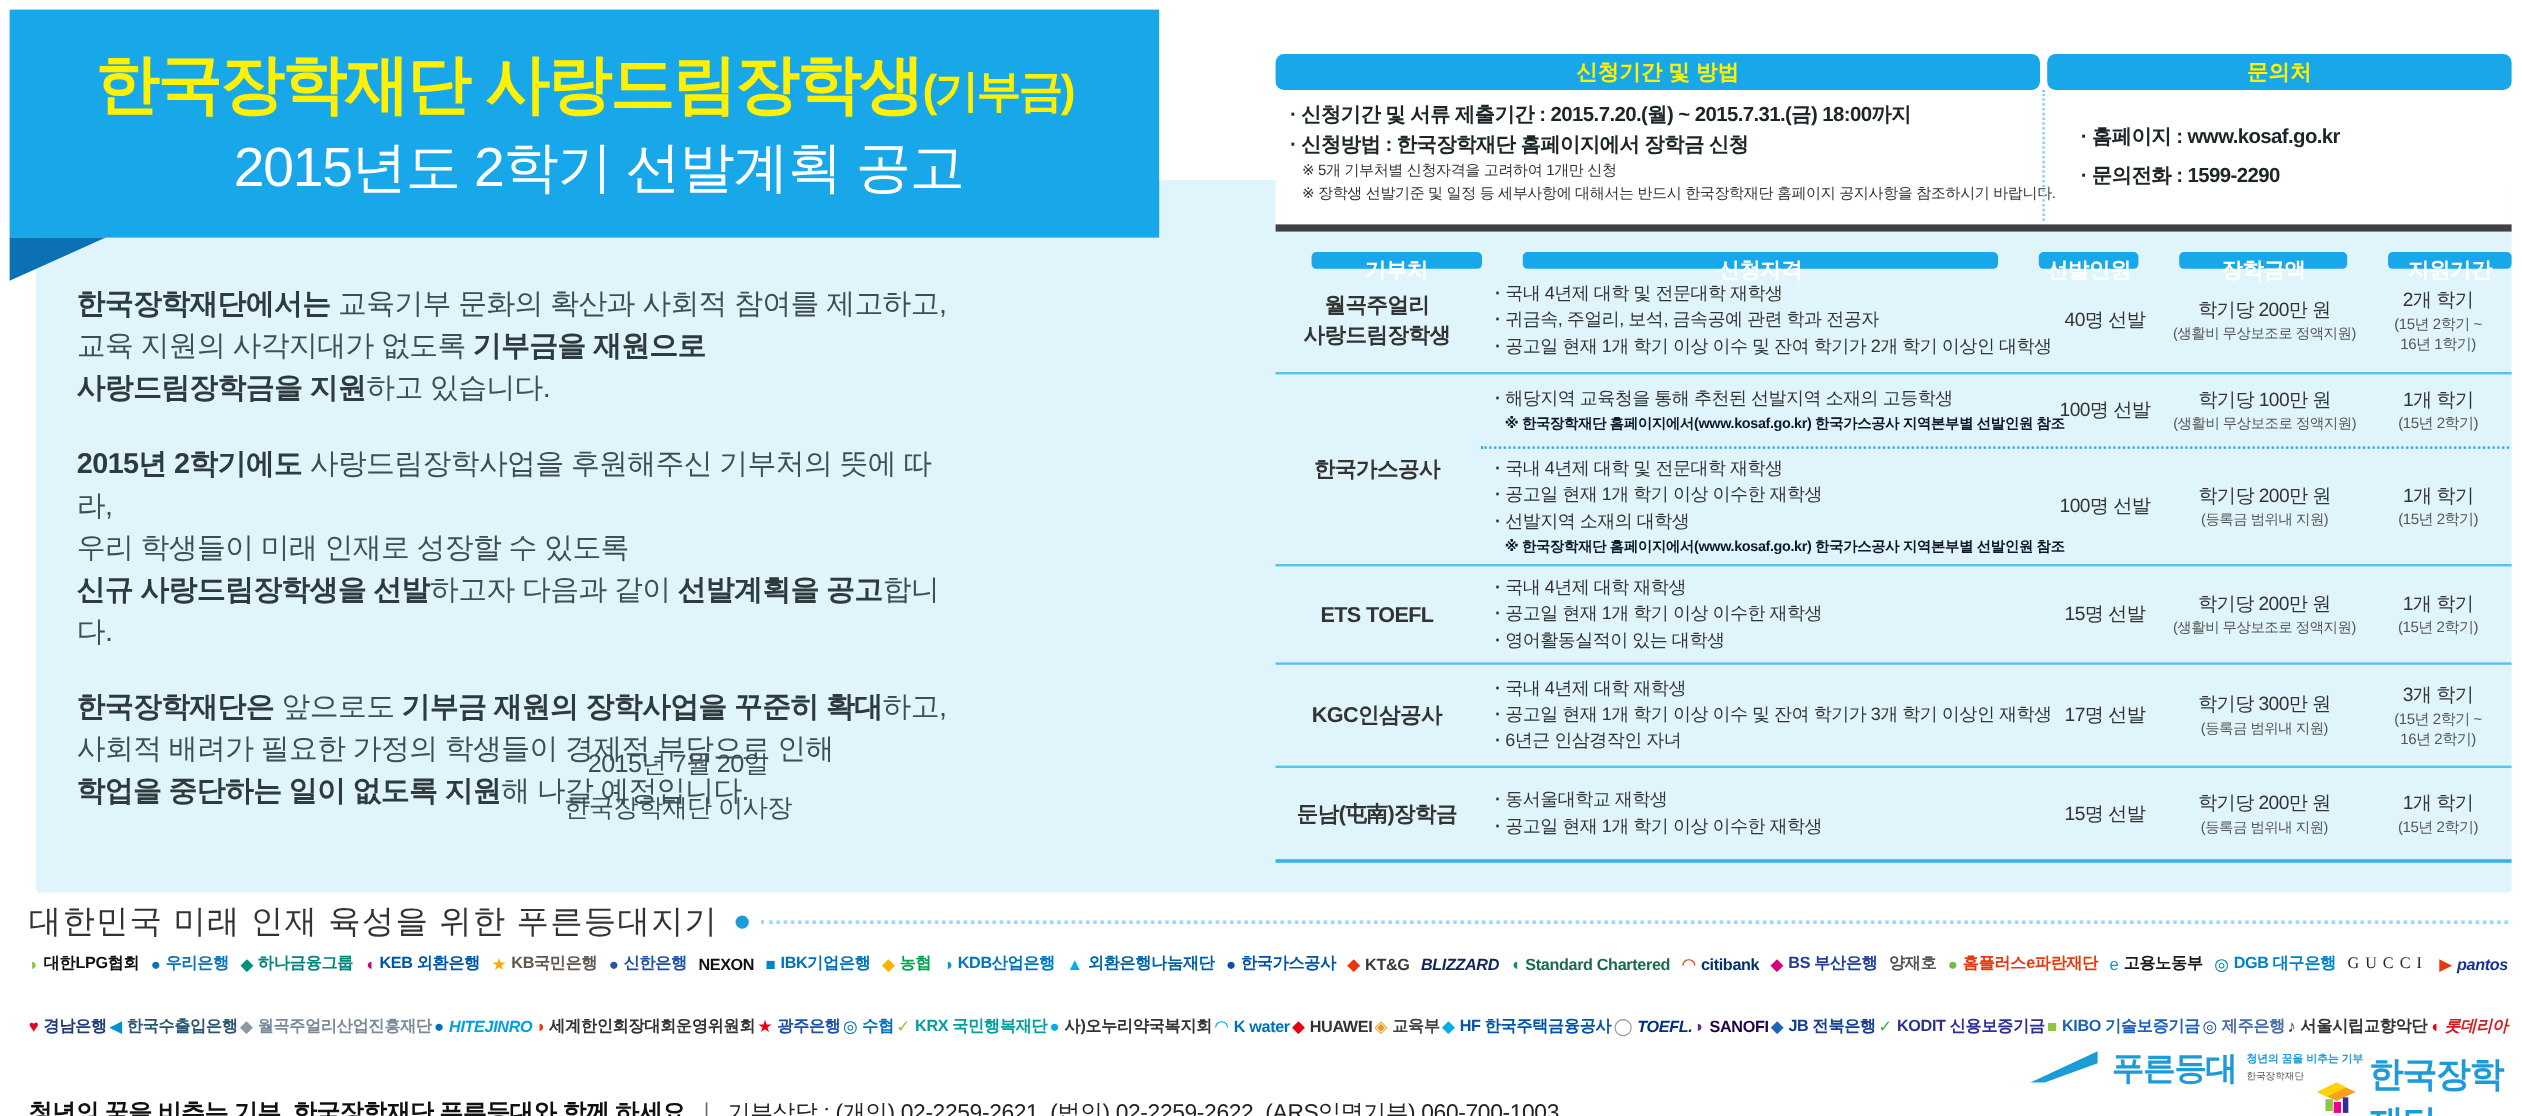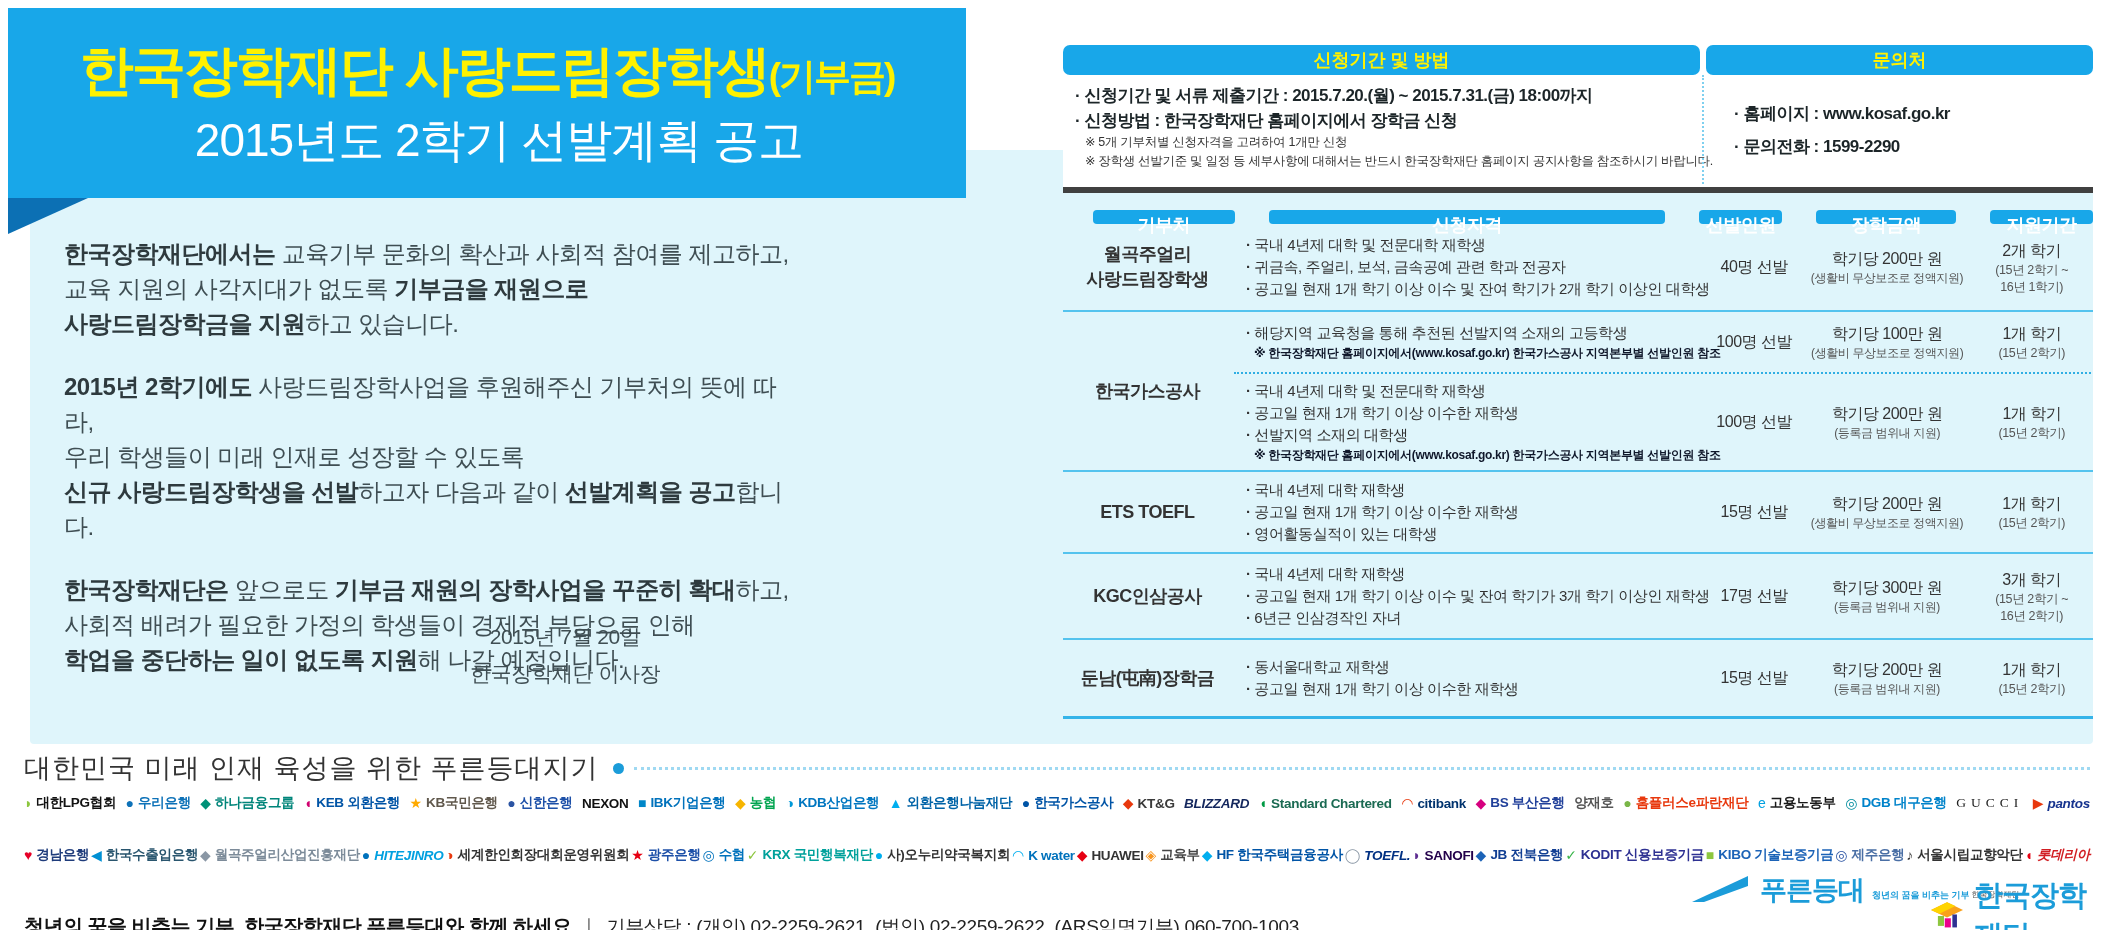--- a/index.html
+++ b/index.html
@@ -72,21 +72,21 @@
   .logo .ltxt.it{font-style:italic;}
   .logo .ltxt.sp{font-family:"Liberation Serif","DejaVu Serif",serif;font-weight:normal;letter-spacing:5px;}
 
   .footer-line{position:absolute;left:24px;top:896px;z-index:2;white-space:nowrap;margin-top:17px;}
   .footer-line .fbold{font-size:20px;font-weight:bold;color:#111;letter-spacing:-0.5px;}
   .footer-line .fsep{font-size:19px;color:#666;margin:0 8px;}
   .footer-line .frest{font-size:19px;color:#222;letter-spacing:-0.3px;}
 
   .brand-pureun{position:absolute;left:1690px;top:874px;display:flex;align-items:flex-end;gap:8px;z-index:2;}
   .brand-pureun .ptitle{font-size:27px;font-weight:bold;color:#1B9CD9;letter-spacing:-1px;line-height:28px;}
-  .brand-pureun .ptags{display:flex;gap:2px;padding-bottom:2px;}
+  .brand-pureun .ptags{display:flex;flex-direction:column;gap:2px;padding-bottom:2px;}
   .brand-pureun .ptag1{font-size:9px;font-weight:bold;color:#1B9CD9;}
   .brand-pureun .ptag2{font-size:8px;color:#555;}
   .brand-kosaf{position:absolute;left:1928px;top:876px;display:flex;align-items:center;gap:8px;z-index:2;}
   .brand-kosaf .ktitle{font-size:29px;font-weight:bold;color:#1B9CD9;letter-spacing:-1px;}
 </style>
 </head>
 <body>
 
 <div id="stage">
 

